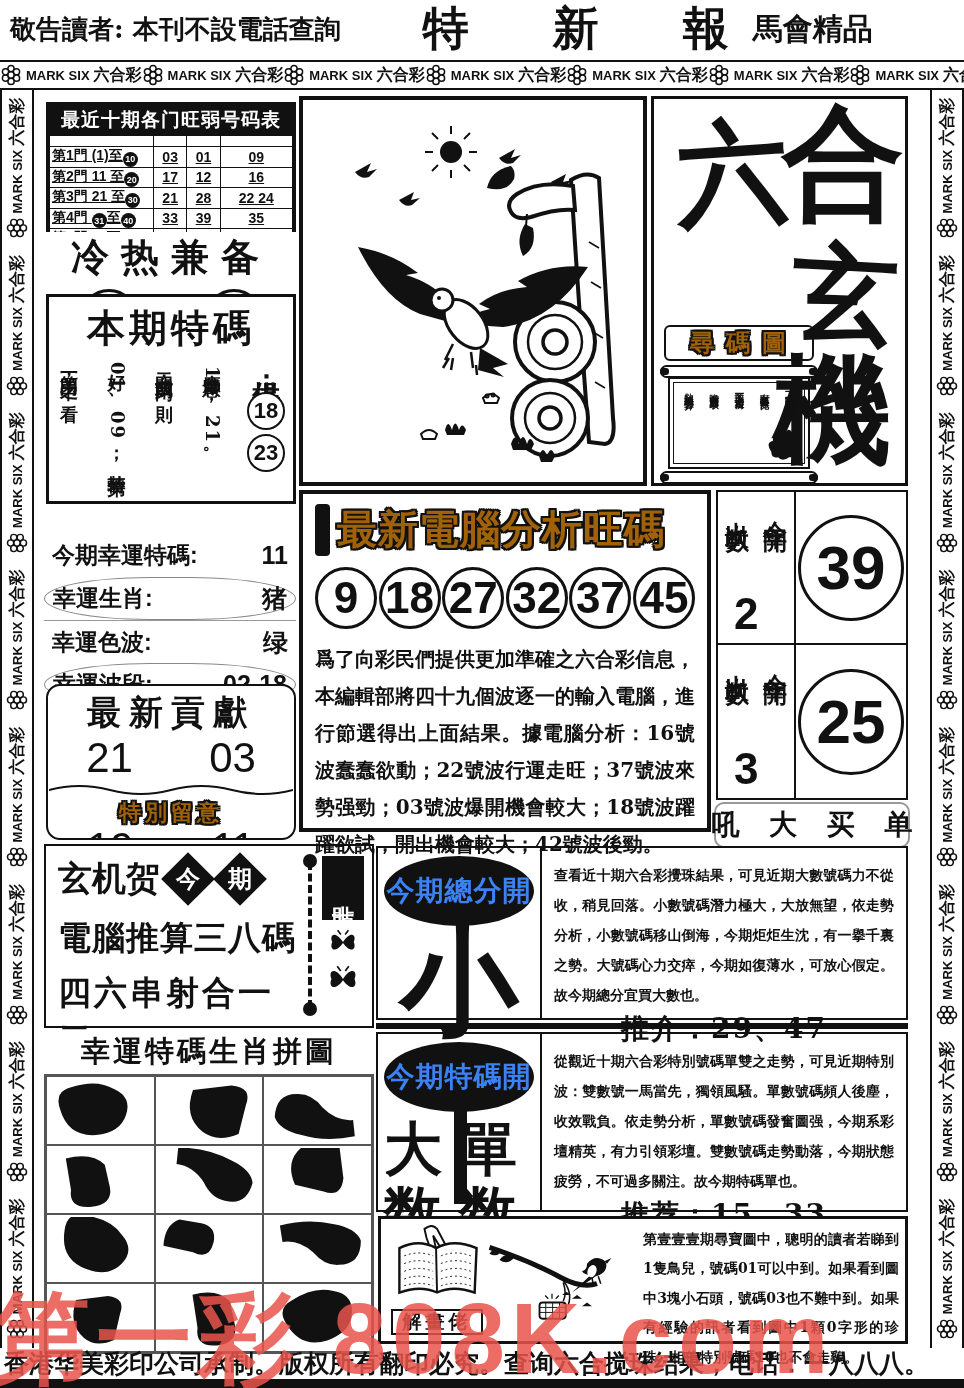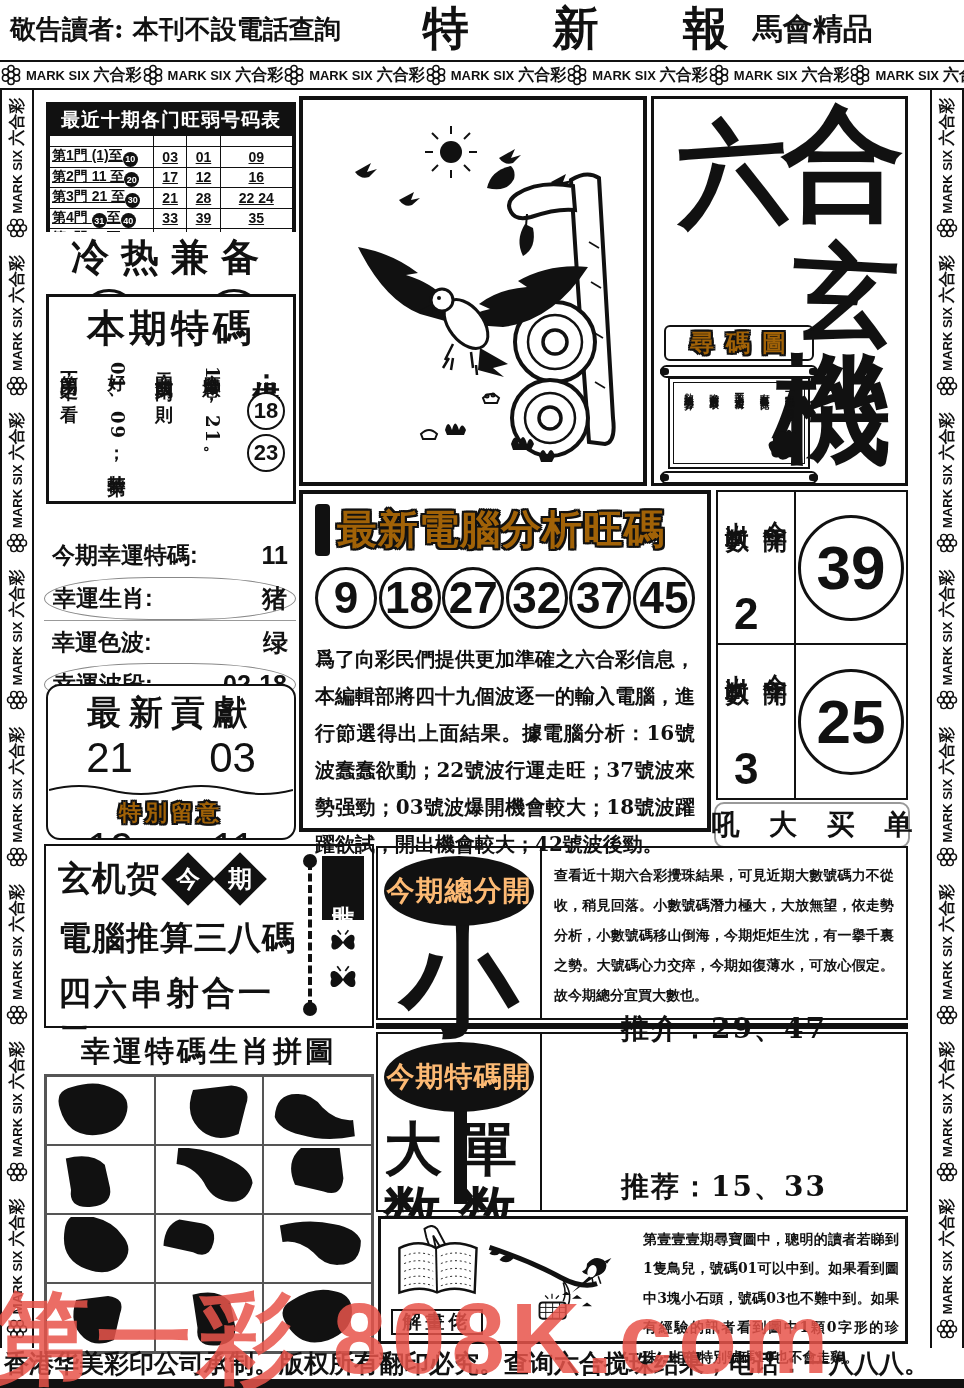--- a/index.html
+++ b/index.html
@@ -116,21 +116,21 @@
 .cright{flex:1;display:flex;align-items:center;justify-content:center;}
 .cright .ocirc{width:106px;height:106px;font-size:62px;border-width:3px;font-weight:bold;}
 
 #callBox{left:714px;top:802px;width:196px;height:46px;border:2px solid #999;border-radius:10px;display:flex;align-items:center;justify-content:center;}
 #callBox span{font-size:28px;font-weight:bold;letter-spacing:10px;white-space:nowrap;margin-left:10px;}
 
 .sec{position:absolute;border:2px solid #111;display:flex;}
 #totalSec{left:376px;top:846px;width:532px;height:174px;}
 #soSec{left:376px;top:1032px;width:532px;height:180px;}
 .secL{width:164px;border-right:2px solid #111;position:relative;display:flex;flex-direction:column;align-items:center;}
-.badge{margin-top:8px;width:150px;height:70px;background:#111;border-radius:50%;color:#fdba74;display:flex;align-items:center;justify-content:center;font-size:28px;font-weight:900;letter-spacing:1px;flex:0 0 auto;z-index:2;}
+.badge{margin-top:8px;width:150px;height:70px;background:#111;border-radius:50%;color:#3b82f6;display:flex;align-items:center;justify-content:center;font-size:28px;font-weight:900;letter-spacing:1px;flex:0 0 auto;z-index:2;}
 .bigchar{font-size:118px;font-weight:900;line-height:1;margin-top:-4px;}
 .secR{flex:1;padding:12px 12px 4px 12px;display:flex;flex-direction:column;}
 .secBody{font-size:14px;line-height:2.15;font-weight:bold;text-align:justify;font-family:"DejaVu Serif","Liberation Serif",serif;}
 .secRec{font-size:28px;font-weight:bold;text-align:center;margin-top:auto;letter-spacing:2px;}
 #stem{position:absolute;left:76px;top:66px;width:13px;bottom:6px;background:#111;}
 #bigLR{display:flex;width:100%;justify-content:space-between;padding:0 6px;margin-top:6px;}
 #bigLR span{font-size:58px;font-weight:900;line-height:1.1;}
 #divline{position:absolute;left:376px;top:1023px;width:532px;height:6px;background:#111;}
 
 #treasureBox{left:378px;top:1216px;width:530px;height:128px;border:3px solid #111;display:flex;padding:6px;}
@@ -690,20 +690,21 @@
 <div id="soSec" class="sec">
   <div class="secL">
     <div class="badge">今期特碼開</div>
     <div id="stem"></div>
     <div id="bigLR">
       <span class="serif">大数</span>
       <span class="serif">單数</span>
     </div>
   </div>
   <div class="secR">
+    <div class="secBody">從觀近十期六合彩特別號碼單雙之走勢，可見近期特別波：雙數號一馬當先，獨領風騷。單數號碼頻人後塵，收效戰負。依走勢分析，單數號碼發奮圖强，今期系彩壇精英，有力引領彩壇。雙數號碼走勢動落，今期狀態疲勞，不可過多關注。故今期特碼單也。</div>
     <div class="secRec serif">推荐：15、33</div>
   </div>
 </div>
 
 <div id="treasureBox" class="box">
   <div id="bookCol">
     <svg width="95" height="85" viewBox="0 0 95 85">
       <path d="M34,4 q8,-6 13,0 l9,17 l-5,3 l-8,-13 l3,14 l-5,2 l-5,-14 z" fill="#fff" stroke="#111" stroke-width="2"></path>
       <path d="M8,24 Q28,14 46,24 Q64,14 88,24 L86,70 Q64,62 47,70 Q30,62 8,70 Z" fill="#fff" stroke="#111" stroke-width="2.5"></path>
       <path d="M46,24 L47,70" stroke="#111" stroke-width="2"></path>

